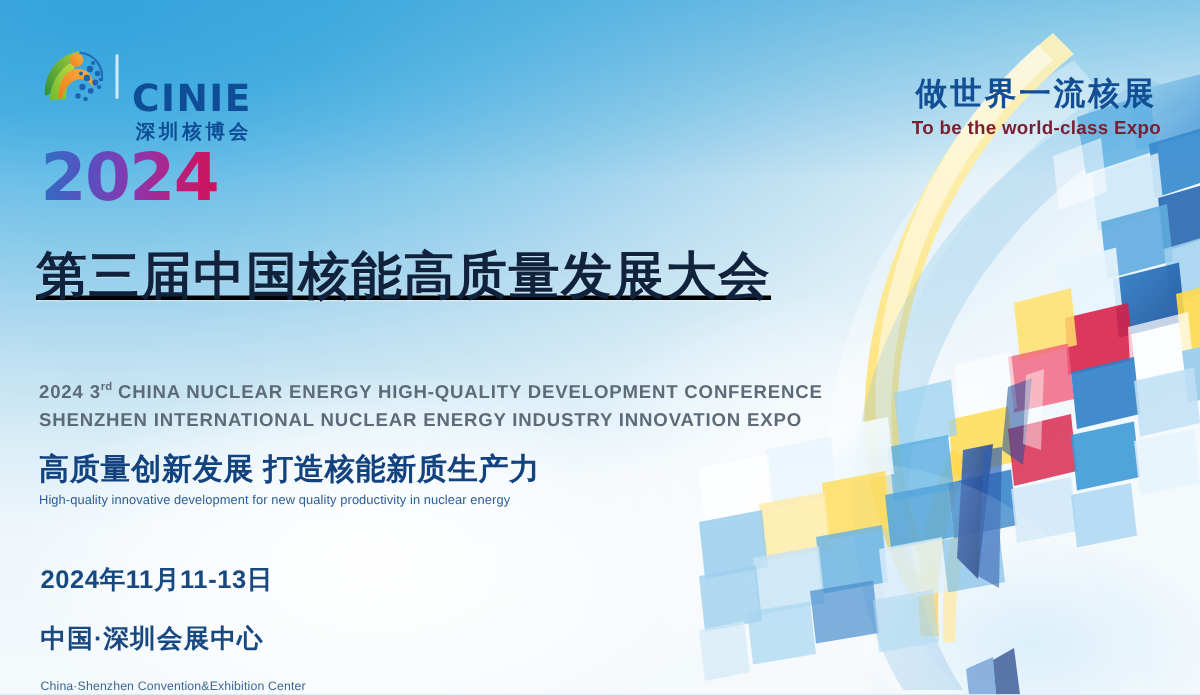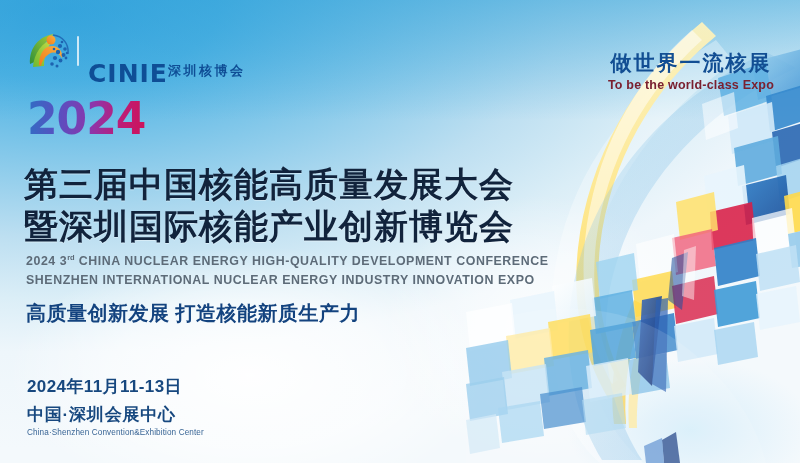--- a/index.html
+++ b/index.html
@@ -25,57 +25,57 @@
   .topfade{position:absolute;left:0;top:0;width:800px;height:120px;
     background:linear-gradient(180deg, rgba(46,160,216,.55) 0%, rgba(46,160,216,0) 100%);pointer-events:none;}
 
   
   #swirl{position:absolute;right:-6px;top:0;width:340px;height:463px;}
 
   
   #logo{position:absolute;left:24px;top:28px;display:flex;align-items:center;height:46px;}
   #emblem{width:45px;height:45px;flex:0 0 45px;}
   .logo-divider{width:2px;height:30px;background:rgba(255,255,255,.75);margin:0 9px 0 8px;border-radius:1px;}
-  .logo-words{display:flex;justify-content:center;line-height:1;margin-top:44px;}
+  .logo-words{display:flex;flex-direction:column;justify-content:center;line-height:1;margin-top:44px;}
   .logo-cinie{font-size:25px;font-weight:bold;color:#0f4e96;letter-spacing:1px;
     font-family:"DejaVu Sans","Liberation Sans",sans-serif;}
   .logo-cn{font-size:13px;font-weight:bold;color:#0f4e96;letter-spacing:2.5px;margin-top:3px;text-align:right;}
 
   
   #tagline{position:absolute;right:26px;top:26px;text-align:center;margin-top:25px;}
   .tag-cn{font-size:21px;font-weight:bold;color:#124e93;letter-spacing:2px;line-height:1.15;}
   .tag-en{font-size:12.5px;font-weight:bold;color:#7a2030;letter-spacing:.2px;margin-top:3px;}
 
   
   #year{position:absolute;left:27px;top:97px;font-size:44px;font-weight:bold;line-height:1;
     letter-spacing:-1px;font-family:"DejaVu Sans","Liberation Sans",sans-serif;
     background:linear-gradient(95deg,#2f6fc4 0%,#5a4fc0 28%,#8e35aa 55%,#bb1d78 78%,#cf1258 100%);
     -webkit-background-clip:text;background-clip:text;color:transparent;
     -webkit-text-fill-color:transparent;}
 
   
-  #headline{position:absolute;left:24px;top:163px;}
+  #headline{position:absolute;left:24px;top:163px;text-decoration:underline;}
   .hl{font-size:34px;font-weight:bold;color:#11233c;letter-spacing:1px;line-height:1.24;
     text-shadow:0 1px 0 rgba(255,255,255,.35);}
 
   
   #subtitle{position:absolute;left:26px;top:252px;}
   .sub{font-size:12.4px;font-weight:bold;color:#5d6b78;letter-spacing:.55px;line-height:1.55;}
   .sub sup{font-size:7.5px;vertical-align:super;letter-spacing:0;}
 
   
   #slogan{position:absolute;left:26px;top:301px;}
   .slg-cn{font-size:20px;font-weight:bold;color:#13437f;letter-spacing:.5px;line-height:1.2;text-align:center;}
   .slg-en{font-size:8.6px;color:#2c5d96;letter-spacing:.05px;margin-top:3px;line-height:1.2;}
 
   
   #venue{position:absolute;left:27px;top:376px;}
   .v-date{font-size:17px;font-weight:bold;color:#17487f;letter-spacing:.4px;line-height:1.3;}
-  .v-place{font-size:17px;font-weight:bold;color:#17487f;letter-spacing:.8px;line-height:1.3;margin-top:6px;}
-  .v-en{font-size:8.2px;color:#3a6696;letter-spacing:.1px;margin-top:2px;}
+  .v-place{font-size:17px;font-weight:bold;color:#17487f;letter-spacing:.8px;line-height:1.3;margin-top:17px;}
+  .v-en{font-size:8.2px;color:#3a6696;letter-spacing:.1px;margin-top:16px;}
 </style>
 </head>
 <body>
 
 <div id="poster">
 
   <div class="topfade"></div>
   <div class="glow glow-a"></div>
   <div class="glow glow-b"></div>
   <div class="glow glow-c"></div>
@@ -258,30 +258,30 @@
 
   <div id="tagline">
     <div class="tag-cn">做世界一流核展</div>
     <div class="tag-en">To be the world-class Expo</div>
   </div>
 
   <div id="year">2024</div>
 
   <div id="headline">
     <div class="hl">第三届中国核能高质量发展大会</div>
-    <div class="hl">暨深圳国际核能产业创新博览会</div>
   </div>
 
   <div id="subtitle">
     <div class="sub"><span>2024 3</span><sup>rd</sup><span> CHINA NUCLEAR ENERGY HIGH-QUALITY DEVELOPMENT CONFERENCE</span></div>
     <div class="sub">SHENZHEN INTERNATIONAL NUCLEAR ENERGY INDUSTRY INNOVATION EXPO</div>
   </div>
 
   <div id="slogan">
     <div class="slg-cn">高质量创新发展  打造核能新质生产力</div>
+    <div class="slg-en">High-quality innovative development for new quality productivity in nuclear energy</div>
   </div>
 
   <div id="venue">
     <div class="v-date">2024年11月11-13日</div>
     <div class="v-place">中国·深圳会展中心</div>
     <div class="v-en">China·Shenzhen Convention&amp;Exhibition Center</div>
   </div>
 
 </div>
 

